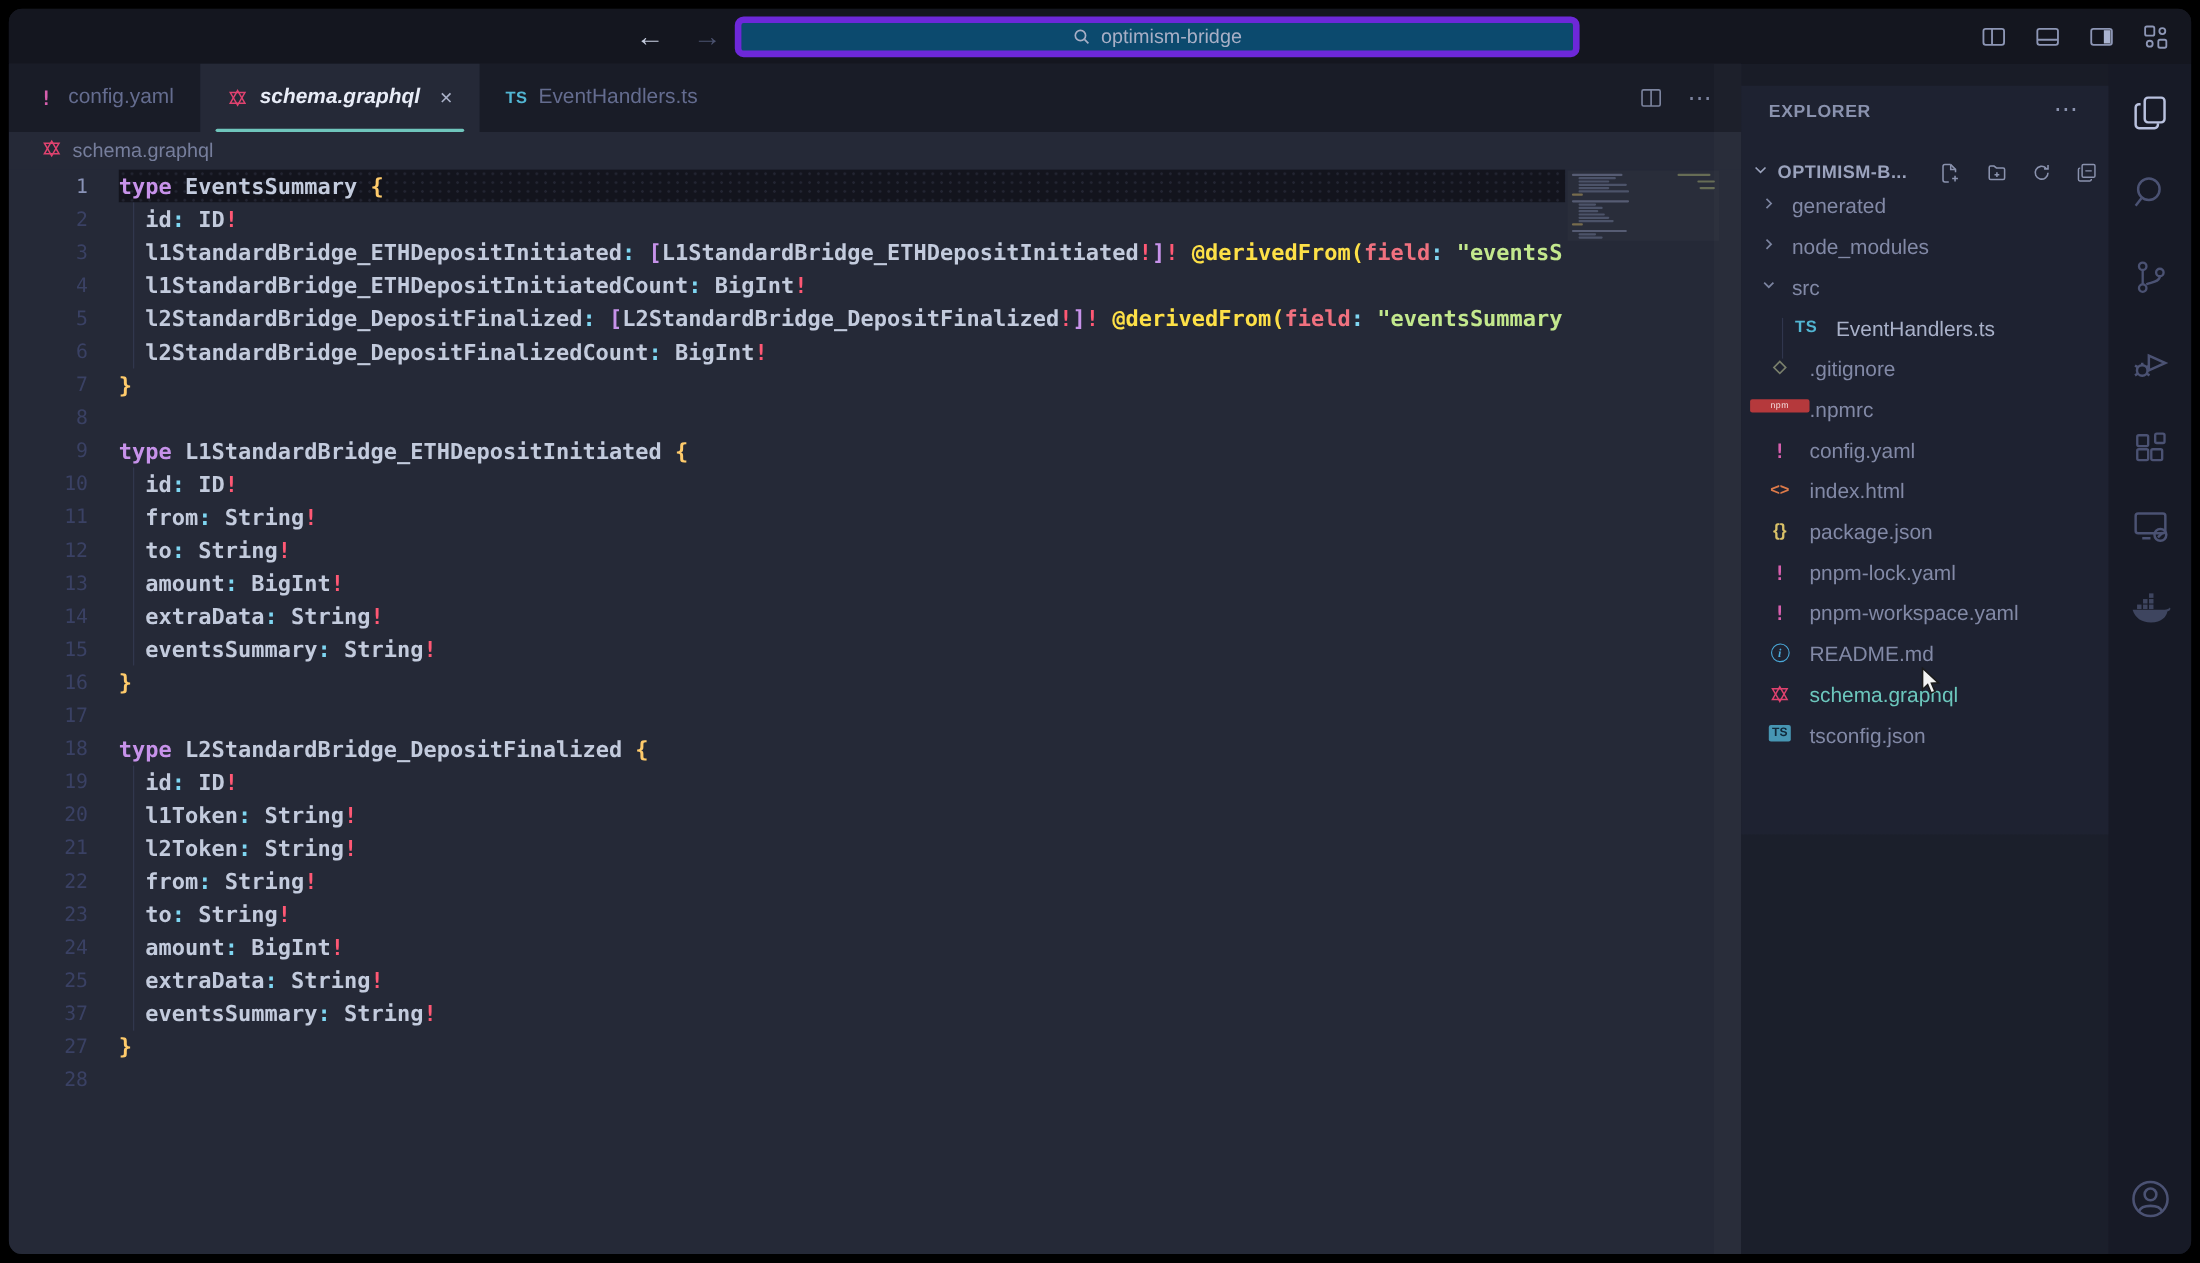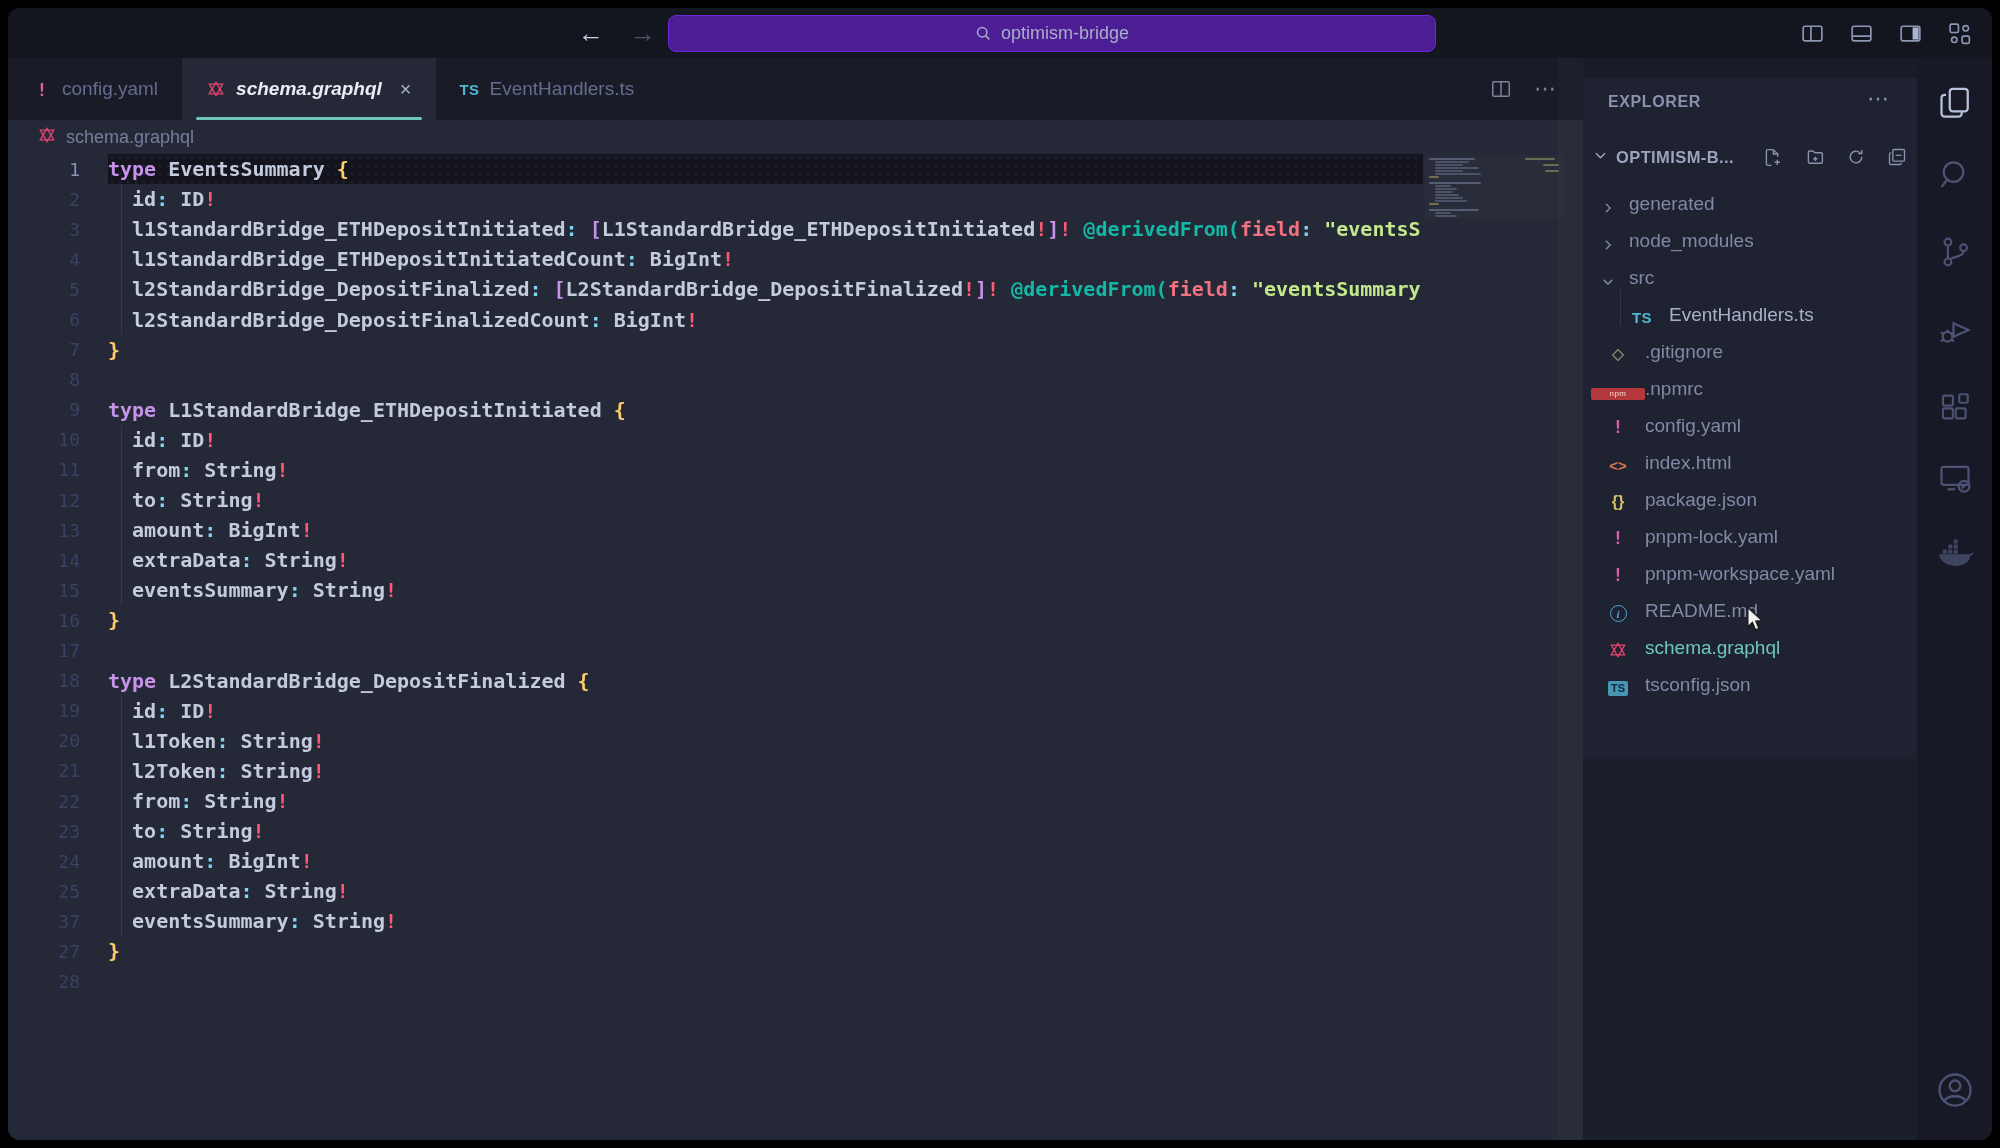--- a/index.html
+++ b/index.html
@@ -7,22 +7,22 @@
   body { font-family:"Liberation Sans", sans-serif; }
   #stage { position:relative; width:2000px; height:1148px; background:#000; overflow:hidden; }
   #app { position:absolute; inset:8px; background:#191c27; border-radius:12px; overflow:hidden; }
 
   
   #titlebar { position:absolute; left:0; top:0; right:0; height:50px; background:#14161f; }
   .nav-arrows { position:absolute; left:570px; top:0; height:50px; display:flex; align-items:center; gap:26px; }
   .arrow { font-size:26px; line-height:1; }
   .arrow.back { color:#c6cddf; }
   .arrow.fwd  { color:#4c5370; }
-  #searchbox { position:absolute; left:660px; top:7px; width:768px; height:37px; background:#4c1d95;
-    border:1px solid #6d28d9; border-radius:8px; display:flex; align-items:center; justify-content:center;
+  #searchbox { position:absolute; left:660px; top:7px; width:768px; height:37px; background:#0c4a6e;
+    border:6px solid #6d28d9; border-radius:8px; display:flex; align-items:center; justify-content:center;
     gap:9px; color:#a8afc6; font-size:18px; }
   #tb-icons { position:absolute; right:20px; top:0; height:50px; display:flex; align-items:center; gap:24px; color:#8d96b5; }
   #tb-icons svg { display:block; }
 
   
   #main { position:absolute; left:0; top:50px; right:0; bottom:0; }
 
   
   #editor { position:absolute; left:0; top:0; width:1575px; bottom:0; background:#252937; }
   #tabbar { position:absolute; left:0; top:0; right:0; height:62px; background:#191c27; display:flex; align-items:stretch; }
@@ -39,39 +39,39 @@
   #code { position:absolute; left:0; top:96px; right:0; bottom:0; overflow:hidden; }
   .line { position:relative; display:flex; width:1415px; height:30.1px; align-items:center; overflow:hidden; }
   .line .gut { width:100px; padding-right:28px; text-align:right; flex:0 0 auto;
      font-family:"DejaVu Sans Mono", monospace; font-size:18px; color:#3a4164; }
   .line.hl .gut { color:#8a93b8; }
   .line .txt { white-space:pre; font-family:"DejaVu Sans Mono", monospace; font-size:20px; font-weight:600; color:#c3cbdd; position:relative; z-index:1; }
   .line.hl::before { content:""; position:absolute; left:100px; right:0; top:0; bottom:0; background:#13141d;
      background-image:radial-gradient(rgba(120,130,165,.16) 1px, transparent 1.4px); background-size:8px 8px; }
   .indent-guide { position:absolute; left:113px; width:1px; background:#333950; }
   .t-k { color:#c792ea; } .t-p { color:#c3cbdd; } .t-c { color:#7fd6f2; } .t-r { color:#ff5874; }
-  .t-m { color:#c792ea; } .t-b { color:#14b8a6;margin-top:24px; } .t-a { color:#f0717f; } .t-g { color:#c3e88d; } .t-y { color:#ffcb6b; }
+  .t-m { color:#c792ea; } .t-b { color:#fde047;margin-top:24px; } .t-a { color:#f0717f; } .t-g { color:#c3e88d; } .t-y { color:#ffcb6b; }
 
   #minimap { position:absolute; left:1417px; top:97px; width:138px; height:64px; background:rgba(255,255,255,0.02); padding:3px 4px; }
   #minimap .mrow { height:2px; margin-bottom:1px; display:flex; gap:2px; }
   #minimap .mseg { height:2px; border-radius:1px; }
   #scrollstrip { position:absolute; left:1550px; top:0; width:25px; bottom:0; background:rgba(255,255,255,0.018); }
 
   
   #sidebar { position:absolute; left:1575px; top:0; width:334px; bottom:0;
      background:linear-gradient(#1e2231 0px, #1e2231 680px, #1b1f2b 681px, #1b1f2b 100%);margin-top:20px; }
   #sb-header { position:absolute; left:0; top:0; right:0; height:52px; }
   #sb-title { position:absolute; left:25px; top:15px; font-size:16px; font-weight:bold; letter-spacing:.6px; color:#8a92ae; }
   #sb-menu { position:absolute; right:28px; top:8px; color:#8a92ae; font-size:22px; }
   #sb-project { position:absolute; left:0; top:60px; right:0; height:38px; display:flex; align-items:center; }
   #sb-project .chev { margin-left:10px; color:#9ba3bd; }
   #sb-project .plabel { margin-left:8px; font-size:16.5px; font-weight:bold; color:#9ba3bd; letter-spacing:.4px; }
   #sb-actions { margin-left:auto; display:flex; gap:21px; padding-right:10px; color:#8a92ae; }
   #tree { position:absolute; left:0; top:100px; right:0; }
-  .trow { height:37px; display:flex; align-items:flex-end; font-size:19px; color:#8289a6; position:relative; }
+  .trow { height:37px; display:flex; align-items:flex-start; font-size:19px; color:#8289a6; position:relative; }
   .trow .chev { margin-left:18px; margin-right:14px; color:#7c84a0; display:inline-flex; }
   .trow .fic { width:22px; display:inline-flex; justify-content:center; align-items:center; margin-left:24px; margin-right:16px; flex:0 0 auto; }
   .trow.child .fic { margin-left:48px; }
   .trow.child::before { content:""; position:absolute; left:37px; top:0; bottom:0; width:1px; background:#30364d; }
   .trow.sel .lbl { color:#6cc7bd; }
   .trow.open .lbl { color:#a9b1c9; }
 
   
   #activity { position:absolute; left:1909px; right:0; top:0; bottom:0; background:#171a26; }
   .act { position:absolute; left:50%; transform:translateX(-50%); color:#4b5273; }

